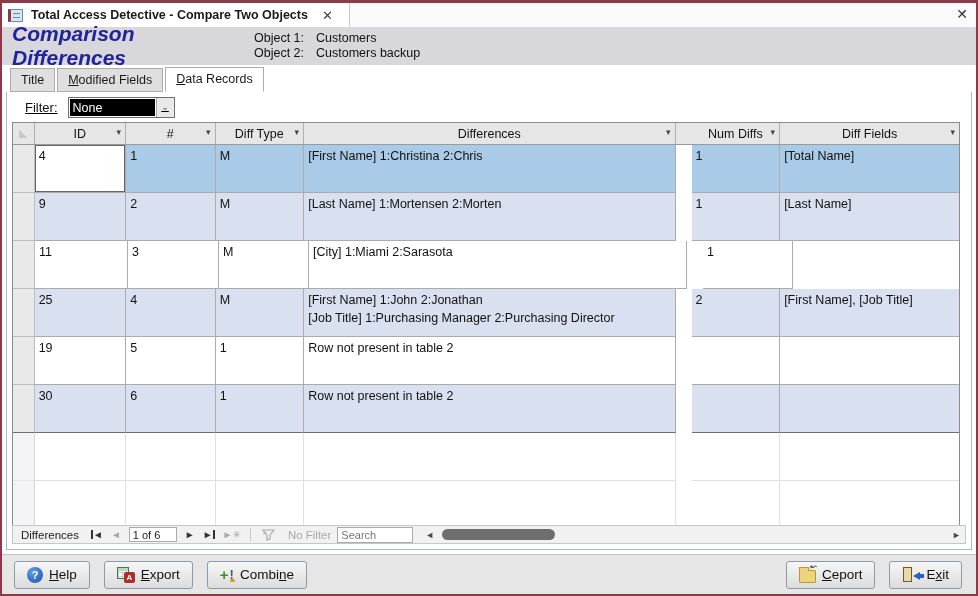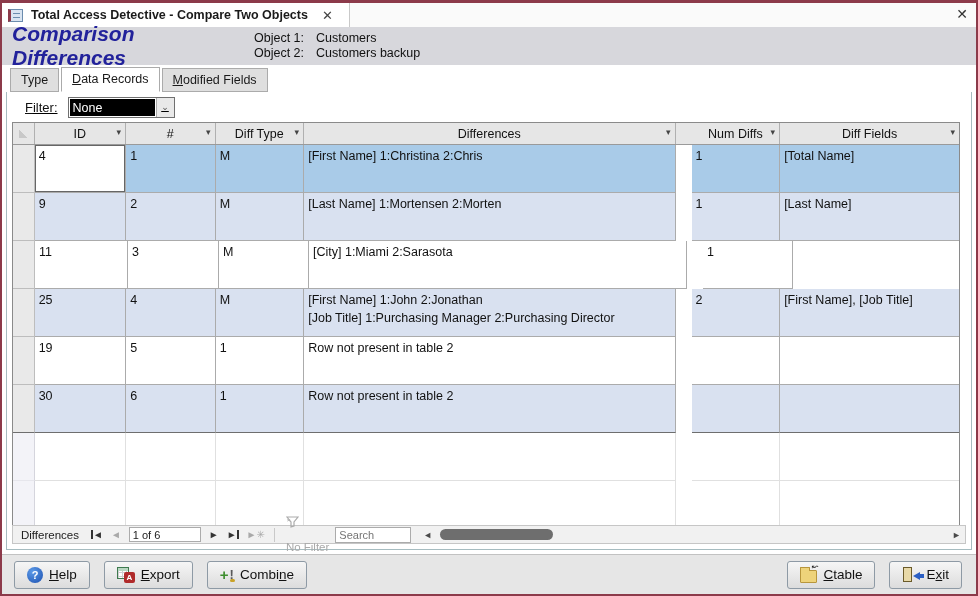--- a/index.html
+++ b/index.html
@@ -57,23 +57,23 @@
   .grow.empty .gcell { background:#fff; border-right:1px solid #E0E0E0; border-bottom:1px solid #E0E0E0; }
   .grow.empty .gsel { background:#F3F3F8; border-right:1px solid #D5D5DD; border-bottom:1px solid #E6E6EC; }
   .grow.endcap .gcell, .grow.endcap .gsel { border-bottom:1px solid #6E6E6E; }
 
   
   .navbar { position:absolute; left:5px; right:5px; bottom:5px; height:19px; background:#F1F1F1; border:1px solid #C6C6C6; display:flex; align-items:center; font-size:11.5px; color:#222; }
   .nav-label { padding:0 8px 0 8px; }
   .nbtn { padding:0 4px; display:flex; align-items:center; font-size:10px; color:#333; }
   .nbtn.dis { color:#A9A9A9; }
   .vbar { width:2px; height:9px; background:currentColor; display:inline-block; }
-  .pos-box { width:72px; height:15px; background:#fff; border:1px solid #ABABAB; font-size:11px; padding:0 3px; margin:0 4px; display:flex; align-items:center; }
+  .pos-box { width:48px; height:15px; background:#fff; border:1px solid #ABABAB; font-size:11px; padding:0 3px; margin:0 4px; display:flex; align-items:center; }
   .nav-sep { width:1px; height:14px; background:#C9C9C9; margin:0 5px; }
-  .nofilter { display:flex; align-items:flex-start; gap:13px; color:#A9A9A9; padding:0 6px;flex-direction:column; }
+  .nofilter { display:flex; align-items:center; gap:13px; color:#A9A9A9; padding:0 6px; }
   .search-in { width:76px; height:16px; border:1px solid #ABABAB; font-size:11px; padding:1px 3px; color:#222; font-family:"Liberation Sans",sans-serif; }
   .hscroll { flex:1; display:flex; align-items:center; height:100%; margin-left:8px; }
   .sarr { font-size:9px; color:#4a4a4a; padding:0 4px; }
   .strack { flex:1; height:11px; background:#F1F1F1; position:relative; }
   .sthumb { position:absolute; left:4px; top:0; width:113px; height:11px; background:#6E6E6E; border-radius:6px; }
 
   
   .btnbar { position:absolute; left:0; right:0; bottom:0; height:40px; background:#E6E6E6; border-top:1px solid #C2C2C2; display:flex; align-items:center; padding:0 12px; }
   .btn { height:28px; display:flex; align-items:center; gap:6px; padding:0 12px; margin-right:14px; background:linear-gradient(#F6F6F6,#DCDCDC); border:1px solid #8E9AA5; border-radius:3px; font-size:13.5px; color:#111; }
   .spacer { flex:1; }
@@ -123,23 +123,23 @@
         <span>Customers</span>
       </div>
       <div class="orow">
         <span class="olabel">Object 2:</span>
         <span>Customers backup</span>
       </div>
     </div>
   </div>
 
   <div class="tabs">
-    <div class="tab"><span>Type</span><span class="mn"></span><span></span></div>
+    <div class="tab"><span>Title</span><span class="mn"></span><span></span></div>
+    <div class="tab"><span></span><span class="mn">M</span><span>odified Fields</span></div>
     <div class="tab active"><span></span><span class="mn">D</span><span>ata Records</span></div>
-    <div class="tab"><span></span><span class="mn">M</span><span>odified Fields</span></div>
   </div>
 
   <div class="content">
 
     <div class="filter-row">
       <span class="filter-label"><span class="mn">F</span><span>ilter:</span></span>
       <div class="combo">
         <span class="combo-val">None</span>
         <span class="combo-btn">⌄</span>
       </div>
@@ -299,21 +299,21 @@
     <div class="btn">
       <span class="ic-combine">
           <span class="plus">+</span>
           <span class="fig">!</span>
         </span>
       <span><span>Combi</span><span class="mn">n</span><span>e</span></span>
     </div>
     <div class="spacer"></div>
     <div class="btn">
       <span class="ic-folder"></span>
-      <span><span></span><span class="mn">C</span><span>table</span></span>
+      <span><span></span><span class="mn">C</span><span>eport</span></span>
     </div>
     <div class="btn">
       <span class="ic-exit">
           <span class="door"></span>
           <span class="arrow"></span>
         </span>
       <span><span>E</span><span class="mn">x</span><span>it</span></span>
     </div>
   </div>
 

